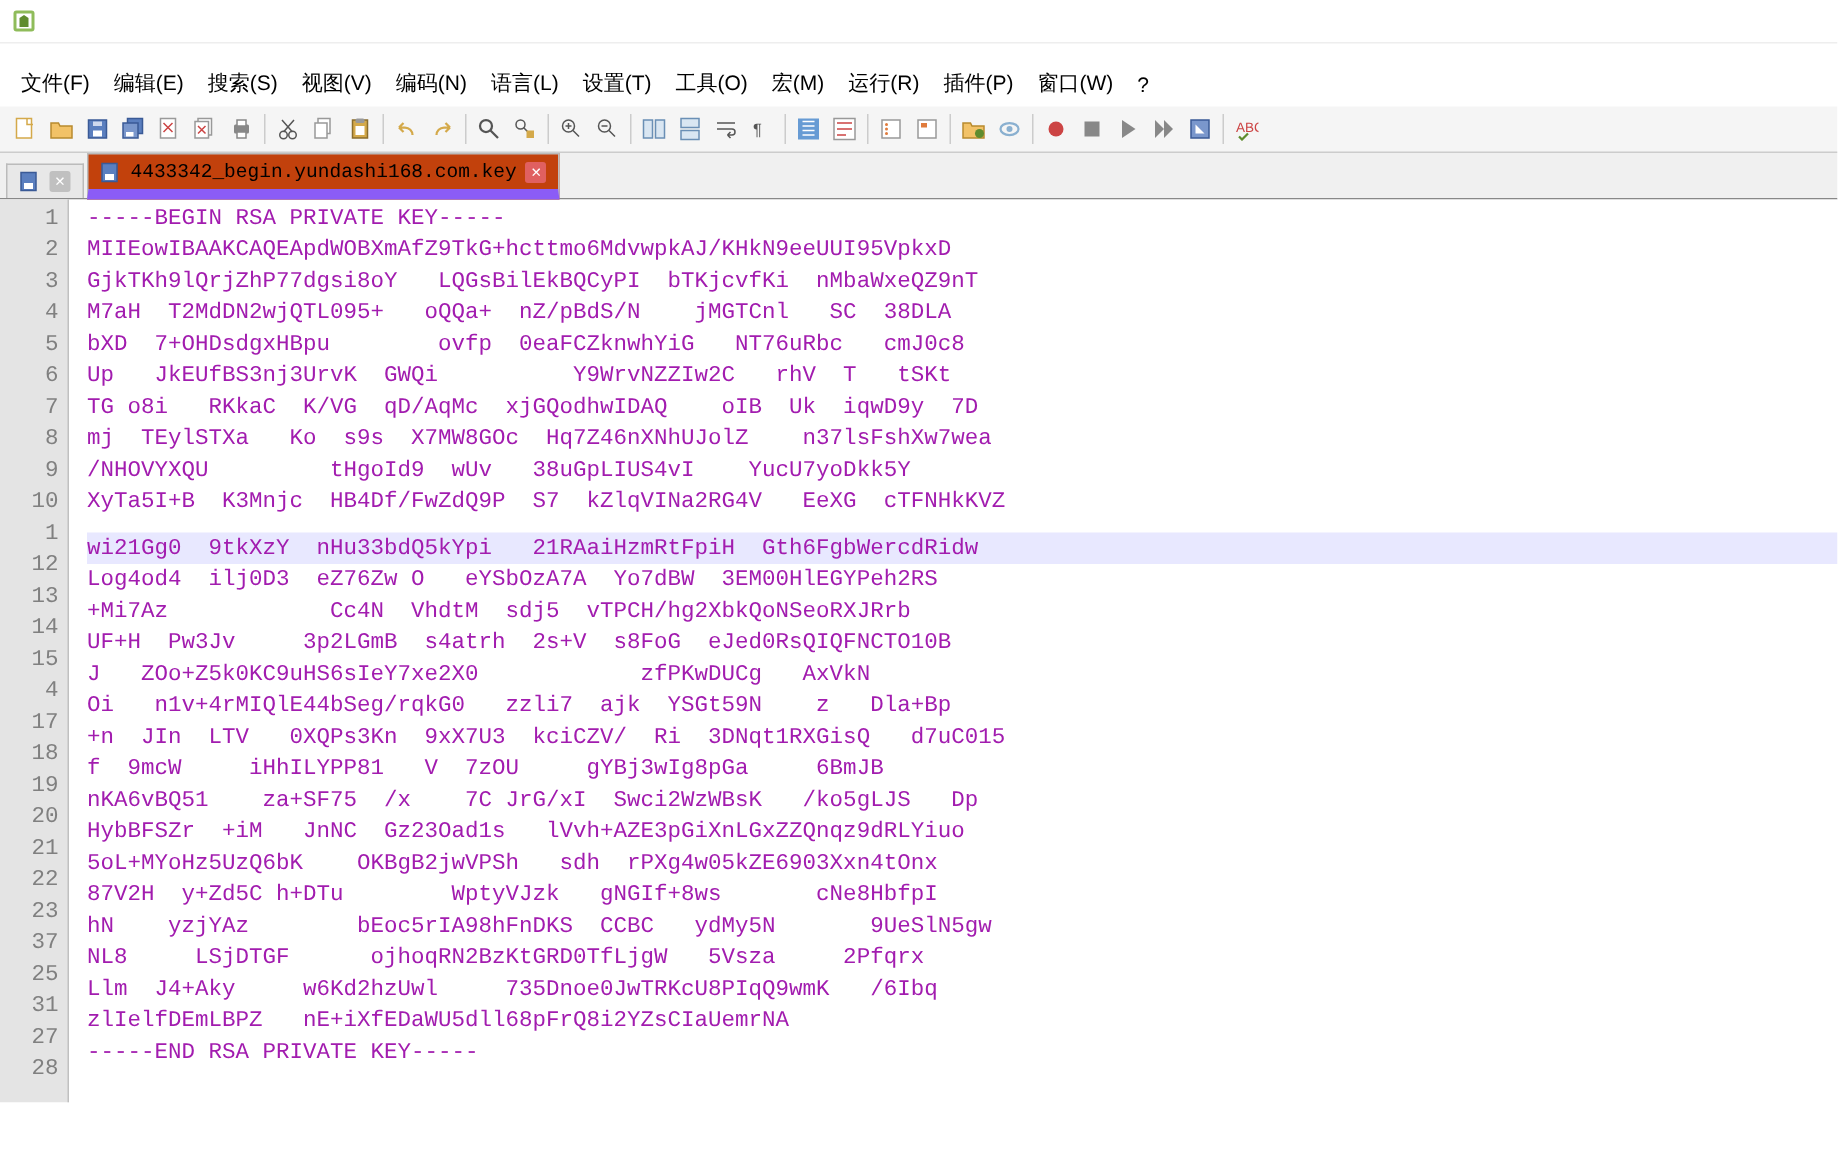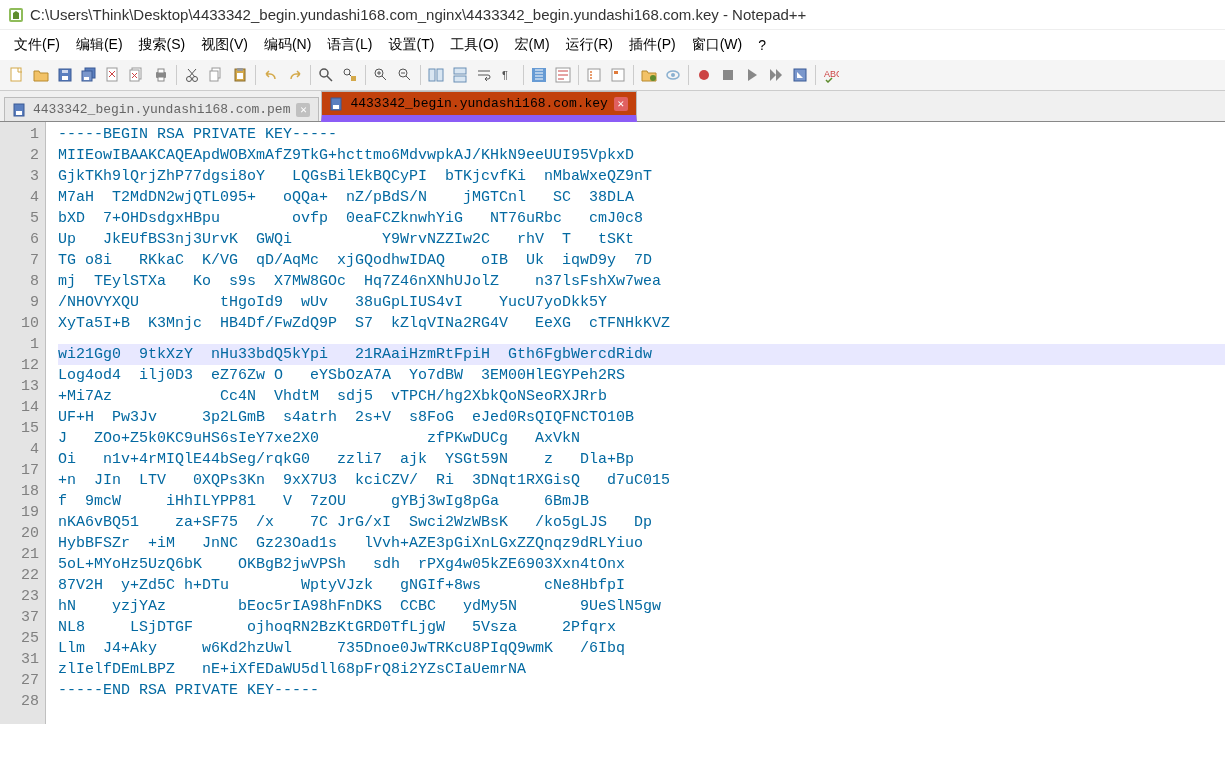--- a/index.html
+++ b/index.html
@@ -1,51 +1,50 @@
 <!DOCTYPE html>
 <html><head>
 <meta charset="utf-8">
 <style>
 * { margin:0; padding:0; box-sizing:border-box; }
 body { font-family:"Segoe UI","Microsoft YaHei",sans-serif; font-size:13px; background:#fff; color:#000; width:1225px; }
 .title-bar { display:flex; align-items:center; padding:6px 8px; background:#fff; border-bottom:1px solid #eee; }
 .title-bar .app-icon { width:16px; height:16px; margin-right:6px; }
 .title-bar .title-text { font-size:15px; color:#333; }
-.menu-bar { display:flex; align-items:center; padding:4px 6px; background:#fff; font-size:14px; }
+.menu-bar { display:flex; align-items:center; padding:4px 6px; background:#fff; font-size:14px;margin-top:12px; }
 .menu-bar .menu-item { padding:2px 8px; cursor:default; }
 .toolbar { display:flex; align-items:center; padding:4px 6px; background:#f5f5f5; border-bottom:1px solid #ccc; gap:2px; flex-wrap:nowrap; }
 .toolbar .tb-btn { width:22px; height:22px; display:flex; align-items:center; justify-content:center; cursor:pointer; border-radius:2px; }
 .toolbar .sep { width:1px; height:20px; background:#ccc; margin:0 2px; }
 .tab-bar { display:flex; align-items:flex-end; background:#f0f0f0; border-bottom:1px solid #888; padding-left:4px; }
 .tab { display:flex; align-items:center; padding:4px 8px; background:#e8e8e8; border:1px solid #bbb; border-bottom:none; margin-right:2px; font-family:"Consolas","Courier New",monospace; font-size:13px; color:#666; gap:6px; cursor:pointer; }
 .tab.active { background:#c2410c; color:#000; border-bottom:7px solid #8b5cf6; margin-bottom:-1px; }
 .tab .tab-icon { width:14px; height:14px; }
 .tab .tab-close { width:14px; height:14px; display:flex; align-items:center; justify-content:center; border-radius:2px; font-size:11px; }
 .tab.active .tab-close { background:#e06060; color:#fff; }
 .tab:not(.active) .tab-close { background:#c0c0c0; color:#fff; }
 .editor { display:flex; background:#fff; }
 .gutter { background:#e4e4e4; border-right:1px solid #c0c0c0; padding:2px 6px 2px 8px; text-align:right; font-family:"Consolas","Courier New",monospace; font-size:15px; color:#808080; min-width:46px; }
 .gutter .ln { height:21px; line-height:21px; }
-.code { flex:1; font-family:"Consolas","Courier New",monospace; font-size:15px; color:#0369a1; padding:2px 0 2px 12px; white-space:pre; }
+.code { flex:1; font-family:"Consolas","Courier New",monospace; font-size:15px; color:#a21caf; padding:2px 0 2px 12px; white-space:pre; }
 .code .line { height:21px; line-height:21px; }
 .code .line.sel { background:#e8e8ff;margin-top:10px; }
 svg { display:block; }
 </style>
 </head>
 <body>
 
 <div class="title-bar">
   <span class="app-icon">
     <svg viewBox="0 0 16 16" width="16" height="16">
         <rect x="1" y="1" width="14" height="14" fill="#8fbc5a" rx="2"></rect>
         <rect x="3" y="3" width="10" height="10" fill="#fff"></rect>
         <path d="M5 6l3-2 3 2v6H5z" fill="#5f8c2e"></path>
       </svg>
   </span>
-  <span class="title-text">C:\Users\Think\Desktop\4433342_begin.yundashi168.com_nginx\4433342_begin.yundashi168.com.key - Notepad++</span>
 </div>
 
 <div class="menu-bar" id="menu-bar">
     <span class="menu-item">文件(F)</span>
     <span class="menu-item">编辑(E)</span>
     <span class="menu-item">搜索(S)</span>
     <span class="menu-item">视图(V)</span>
     <span class="menu-item">编码(N)</span>
     <span class="menu-item">语言(L)</span>
     <span class="menu-item">设置(T)</span>
@@ -264,21 +263,20 @@
 </div>
 
 <div class="tab-bar" id="tab-bar">
     <div class="tab">
       <span class="tab-icon">
         <svg width="14" height="14">
           <rect x="1" y="1" width="10" height="12" fill="#5b7fbf" stroke="#3a5a96"></rect>
           <rect x="3" y="8" width="6" height="4" fill="#fff"></rect>
         </svg>
       </span>
-      <span>4433342_begin.yundashi168.com.pem</span>
       <span class="tab-close">✕</span>
     </div>
     <div class="tab active">
       <span class="tab-icon">
         <svg width="14" height="14">
           <rect x="1" y="1" width="10" height="12" fill="#5b7fbf" stroke="#3a5a96"></rect>
           <rect x="3" y="8" width="6" height="4" fill="#fff"></rect>
         </svg>
       </span>
       <span>4433342_begin.yundashi168.com.key</span>

